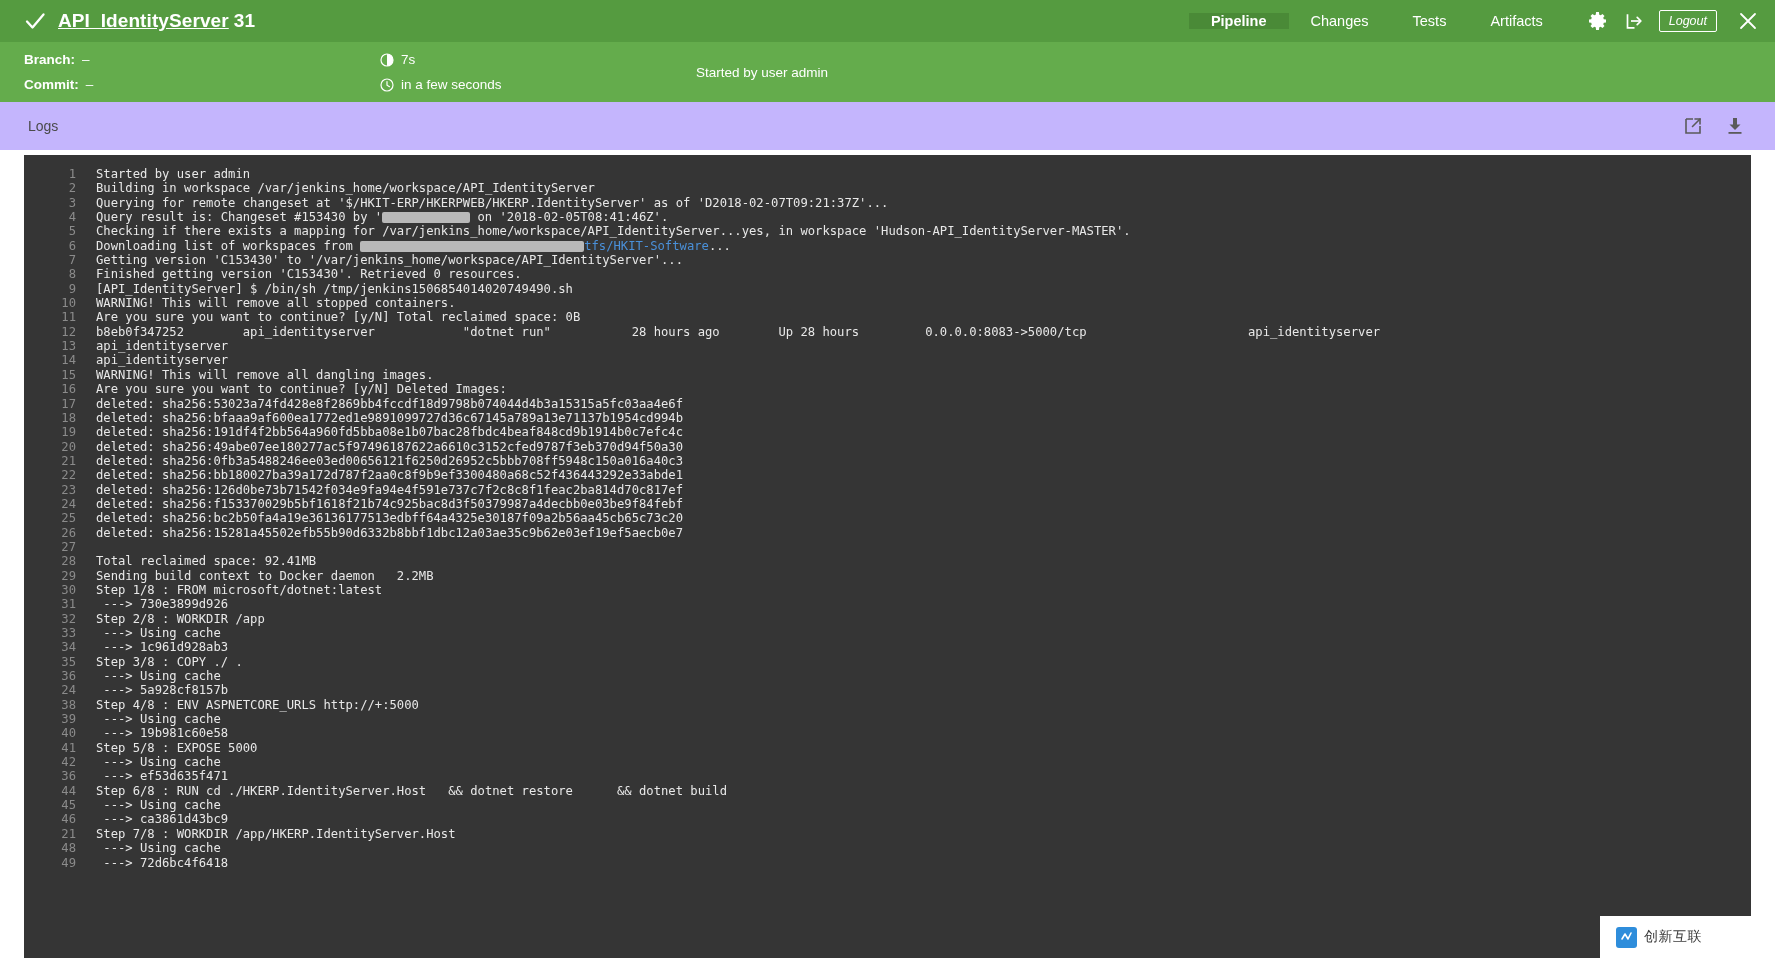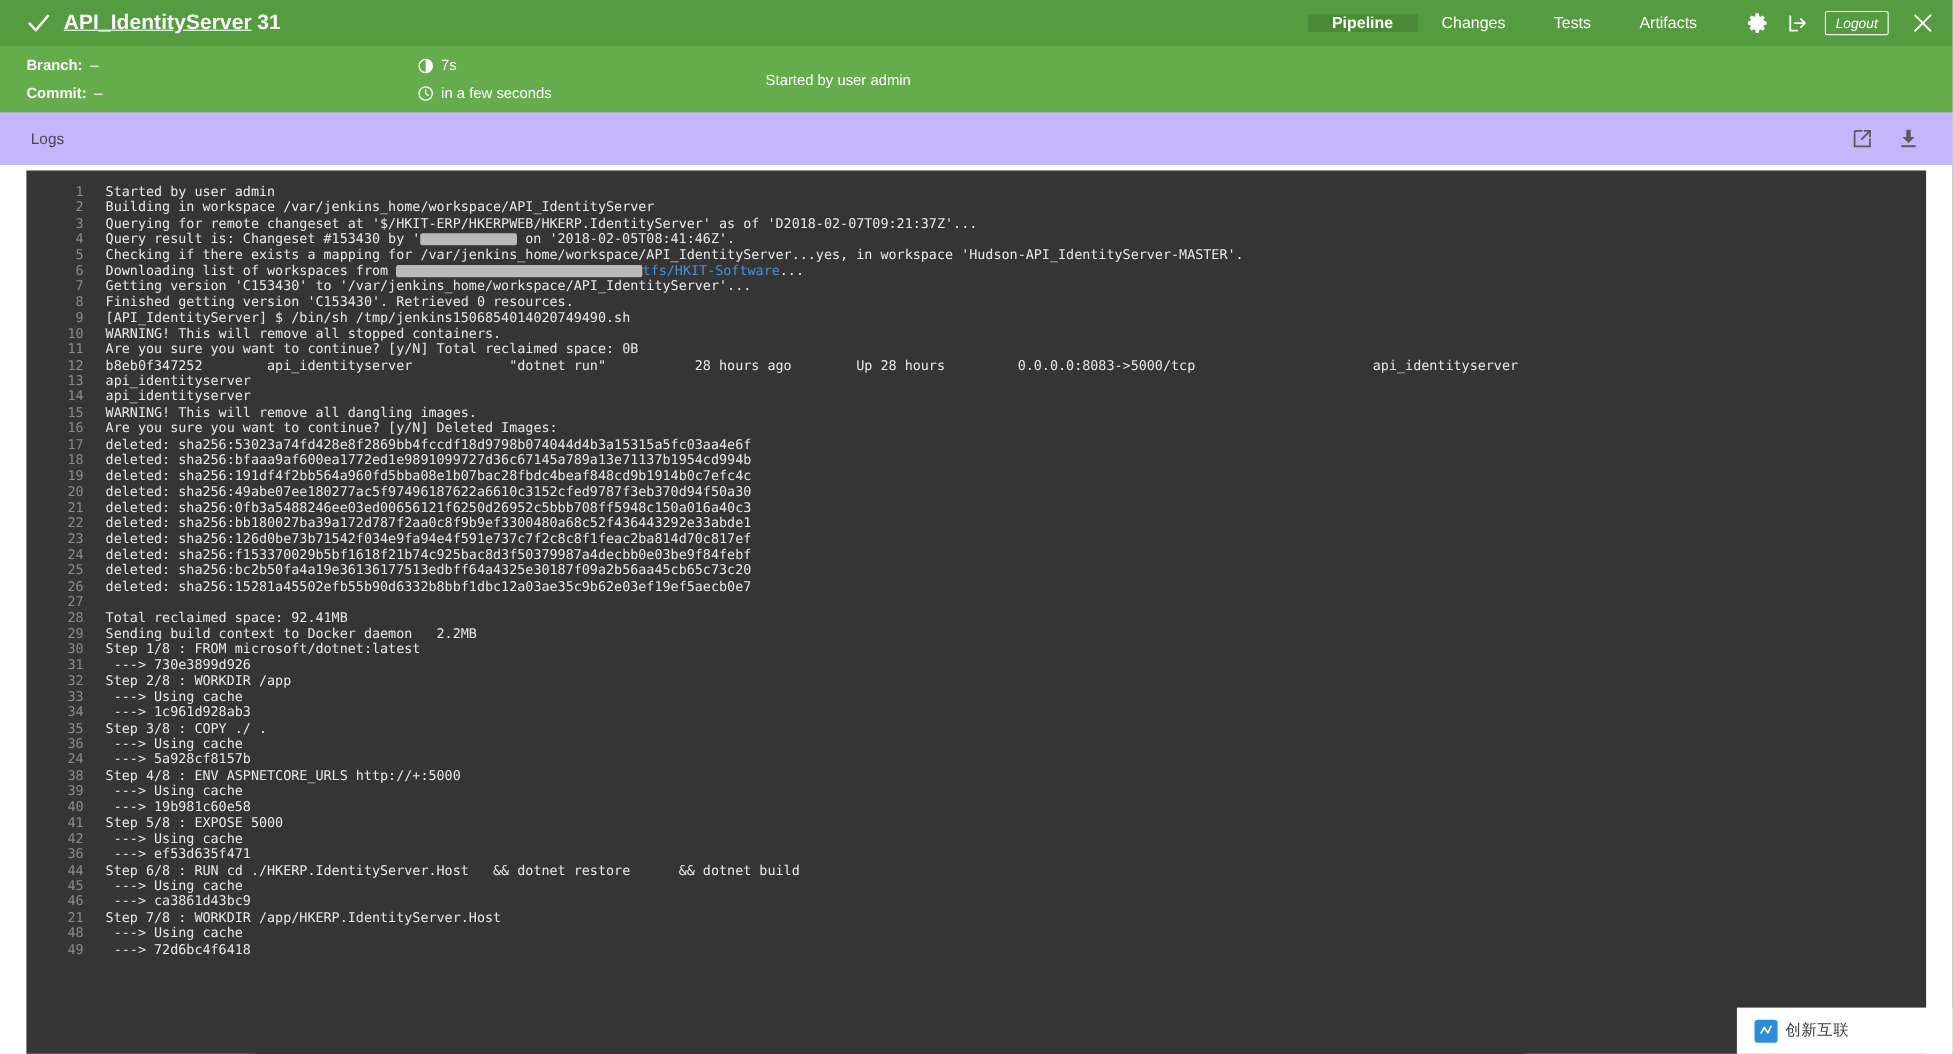--- a/index.html
+++ b/index.html
@@ -175,21 +175,21 @@
     border-radius: 2px;
     vertical-align: -2px;
     height: 11px;
   }
 
   
   .watermark {
     position: absolute;
     right: 0px;
     bottom: 0px;
-    width: 196px;
+    width: 175px;
     height: 42px;
     background: #ffffff;
     display: flex;
     align-items: center;
     gap: 7px;
     padding-left: 16px;
   }
   .wm-logo {
     width: 21px; height: 21px;
     background: #2e8ddb;

